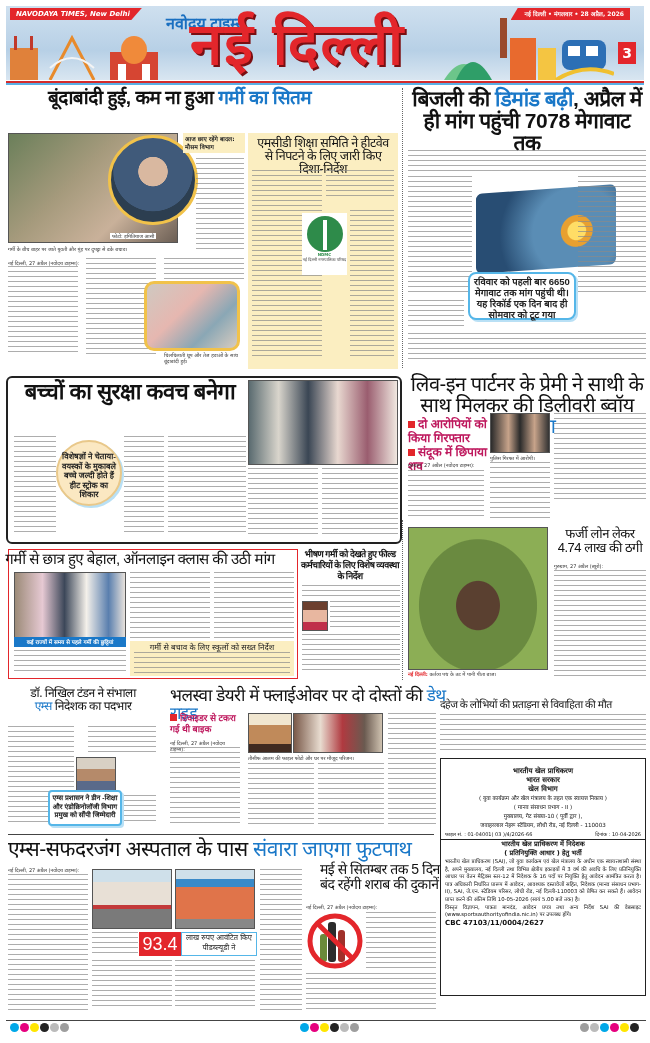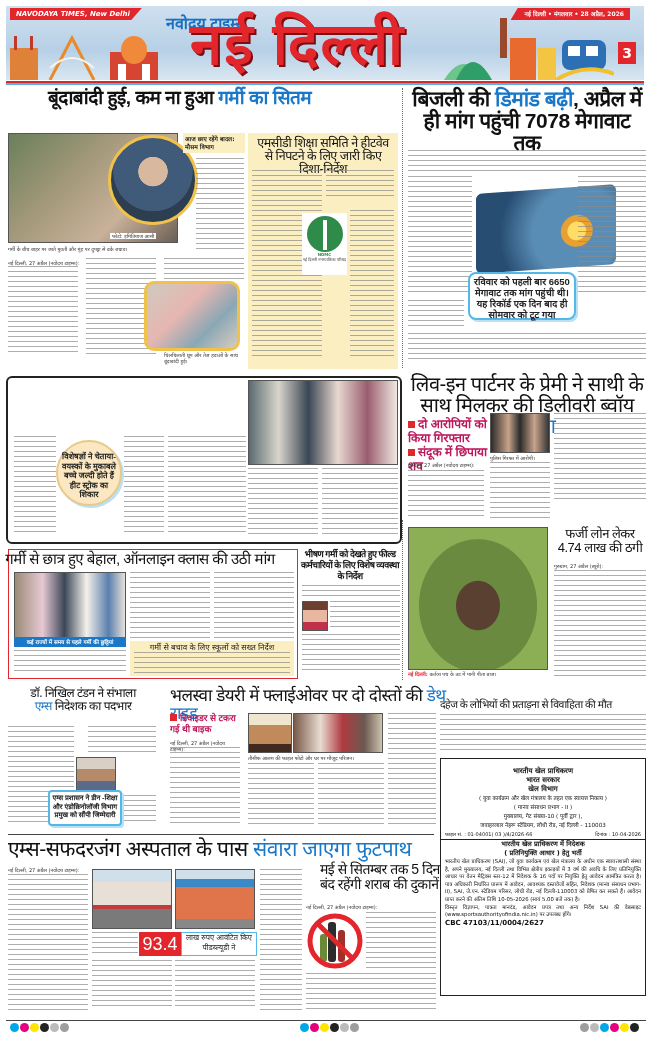--- a/index.html
+++ b/index.html
@@ -101,20 +101,21 @@
 <div class="abs text-lines" style="left:408px;top:150px;width:238px;height:22px;"></div>
 <div class="abs text-lines" style="left:408px;top:176px;width:64px;height:120px;"></div>
 <div class="abs photo" style="left:476px;top:189px;width:140px;height:80px;border:none;border-radius:6px;transform:skewY(-4deg);background:radial-gradient(circle at 72% 55%,#ffdd66 0 8%,#e8a030 9% 14%,#5a8db5 15% 40%,#284d73 70%);"></div>
 <div class="abs text-lines" style="left:578px;top:176px;width:68px;height:120px;"></div>
 <div class="abs callout" style="left:468px;top:272px;width:108px;height:48px;font-size:9.5px;line-height:11px;padding:2px;">रविवार को पहली बार 6650 मेगावाट तक मांग पहुंची थी। यह रिकॉर्ड एक दिन बाद ही सोमवार को टूट गया</div>
 <div class="abs text-lines" style="left:408px;top:300px;width:56px;height:30px;"></div>
 <div class="abs text-lines" style="left:408px;top:333px;width:238px;height:30px;"></div>
 
 <div class="abs" style="left:6px;top:376px;width:396px;height:168px;border:2px solid #222;border-radius:6px;"></div>
 <div class="abs h-big" style="left:14px;top:380px;width:232px;font-size:22px;text-align:center;">
+  <div>बच्चों का सुरक्षा कवच बनेगा</div>
 </div>
 <div class="abs photo" style="left:248px;top:380px;width:150px;height:85px;background:linear-gradient(90deg,#5a6b70,#d9d5cc 20%,#3a4654 40%,#e8d8d0 60%,#9a5d6f 80%,#f0e8e0);"></div>
 <div class="abs text-lines" style="left:14px;top:436px;width:42px;height:100px;"></div>
 <div class="abs callout" style="left:56px;top:440px;width:66px;height:66px;border-radius:50%;background:#fbe8c2;border:2px solid #e9c88a;font-size:8px;line-height:9.5px;padding:10px 4px 0;">विशेषज्ञों ने चेताया- वयस्कों के मुकाबले बच्चे जल्दी होते हैं हीट स्ट्रोक का शिकार</div>
 <div class="abs text-lines" style="left:124px;top:436px;width:40px;height:100px;"></div>
 <div class="abs text-lines" style="left:168px;top:436px;width:78px;height:100px;"></div>
 <div class="abs text-lines" style="left:248px;top:468px;width:70px;height:68px;"></div>
 <div class="abs text-lines" style="left:322px;top:468px;width:76px;height:68px;"></div>
 
 <div class="abs h-big" style="left:408px;top:374px;width:238px;font-size:20px;text-align:center;font-weight:normal;">

